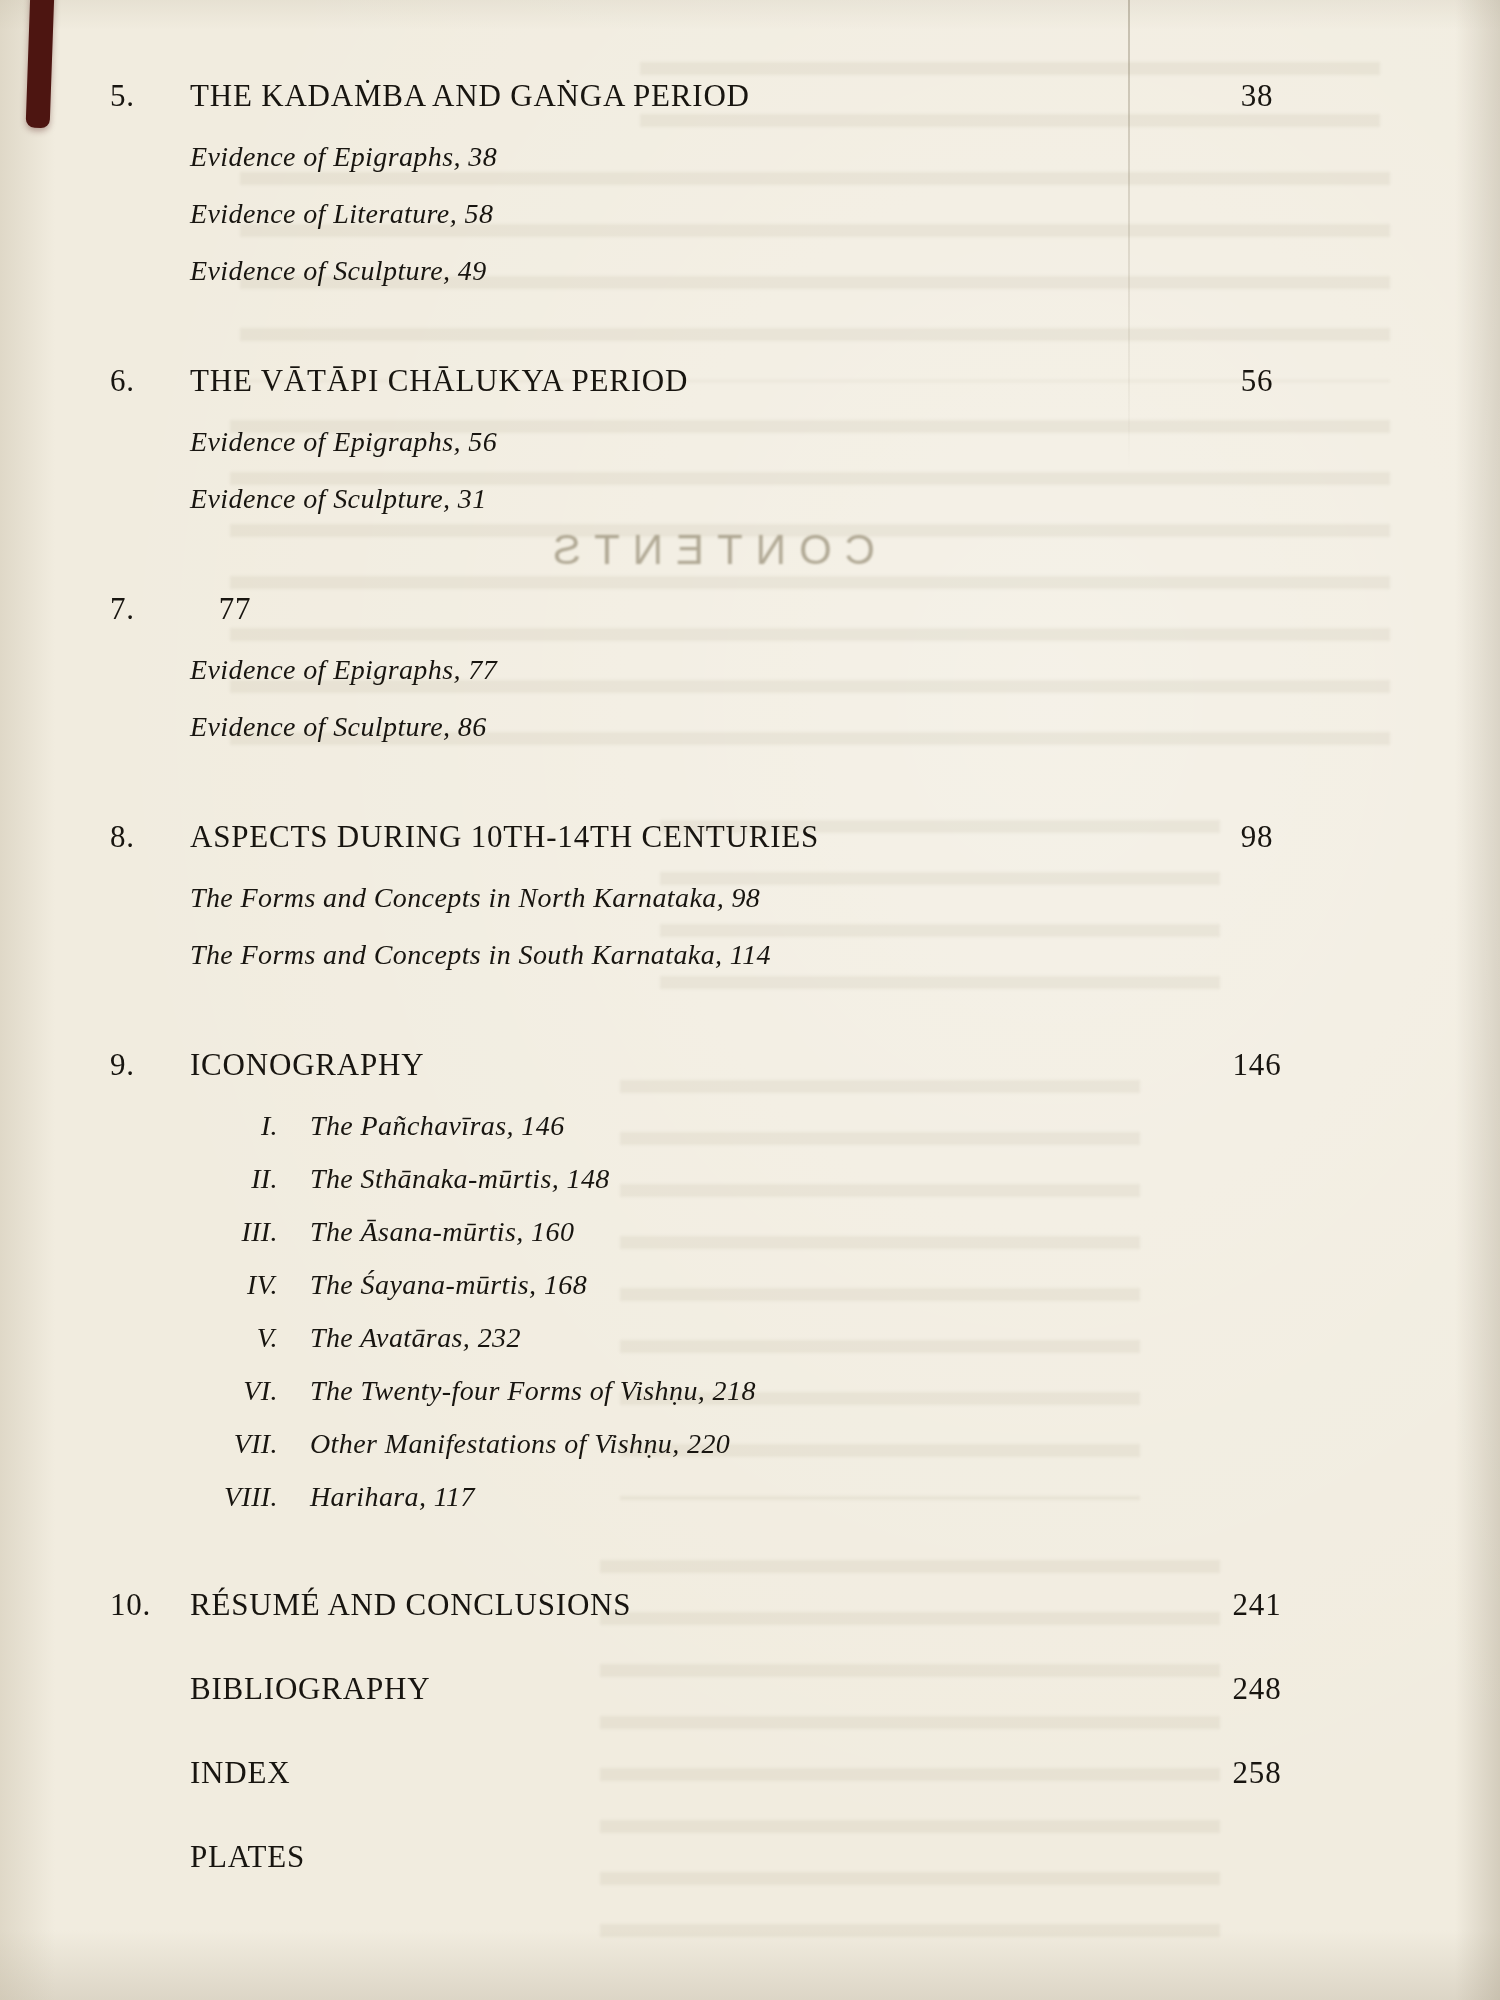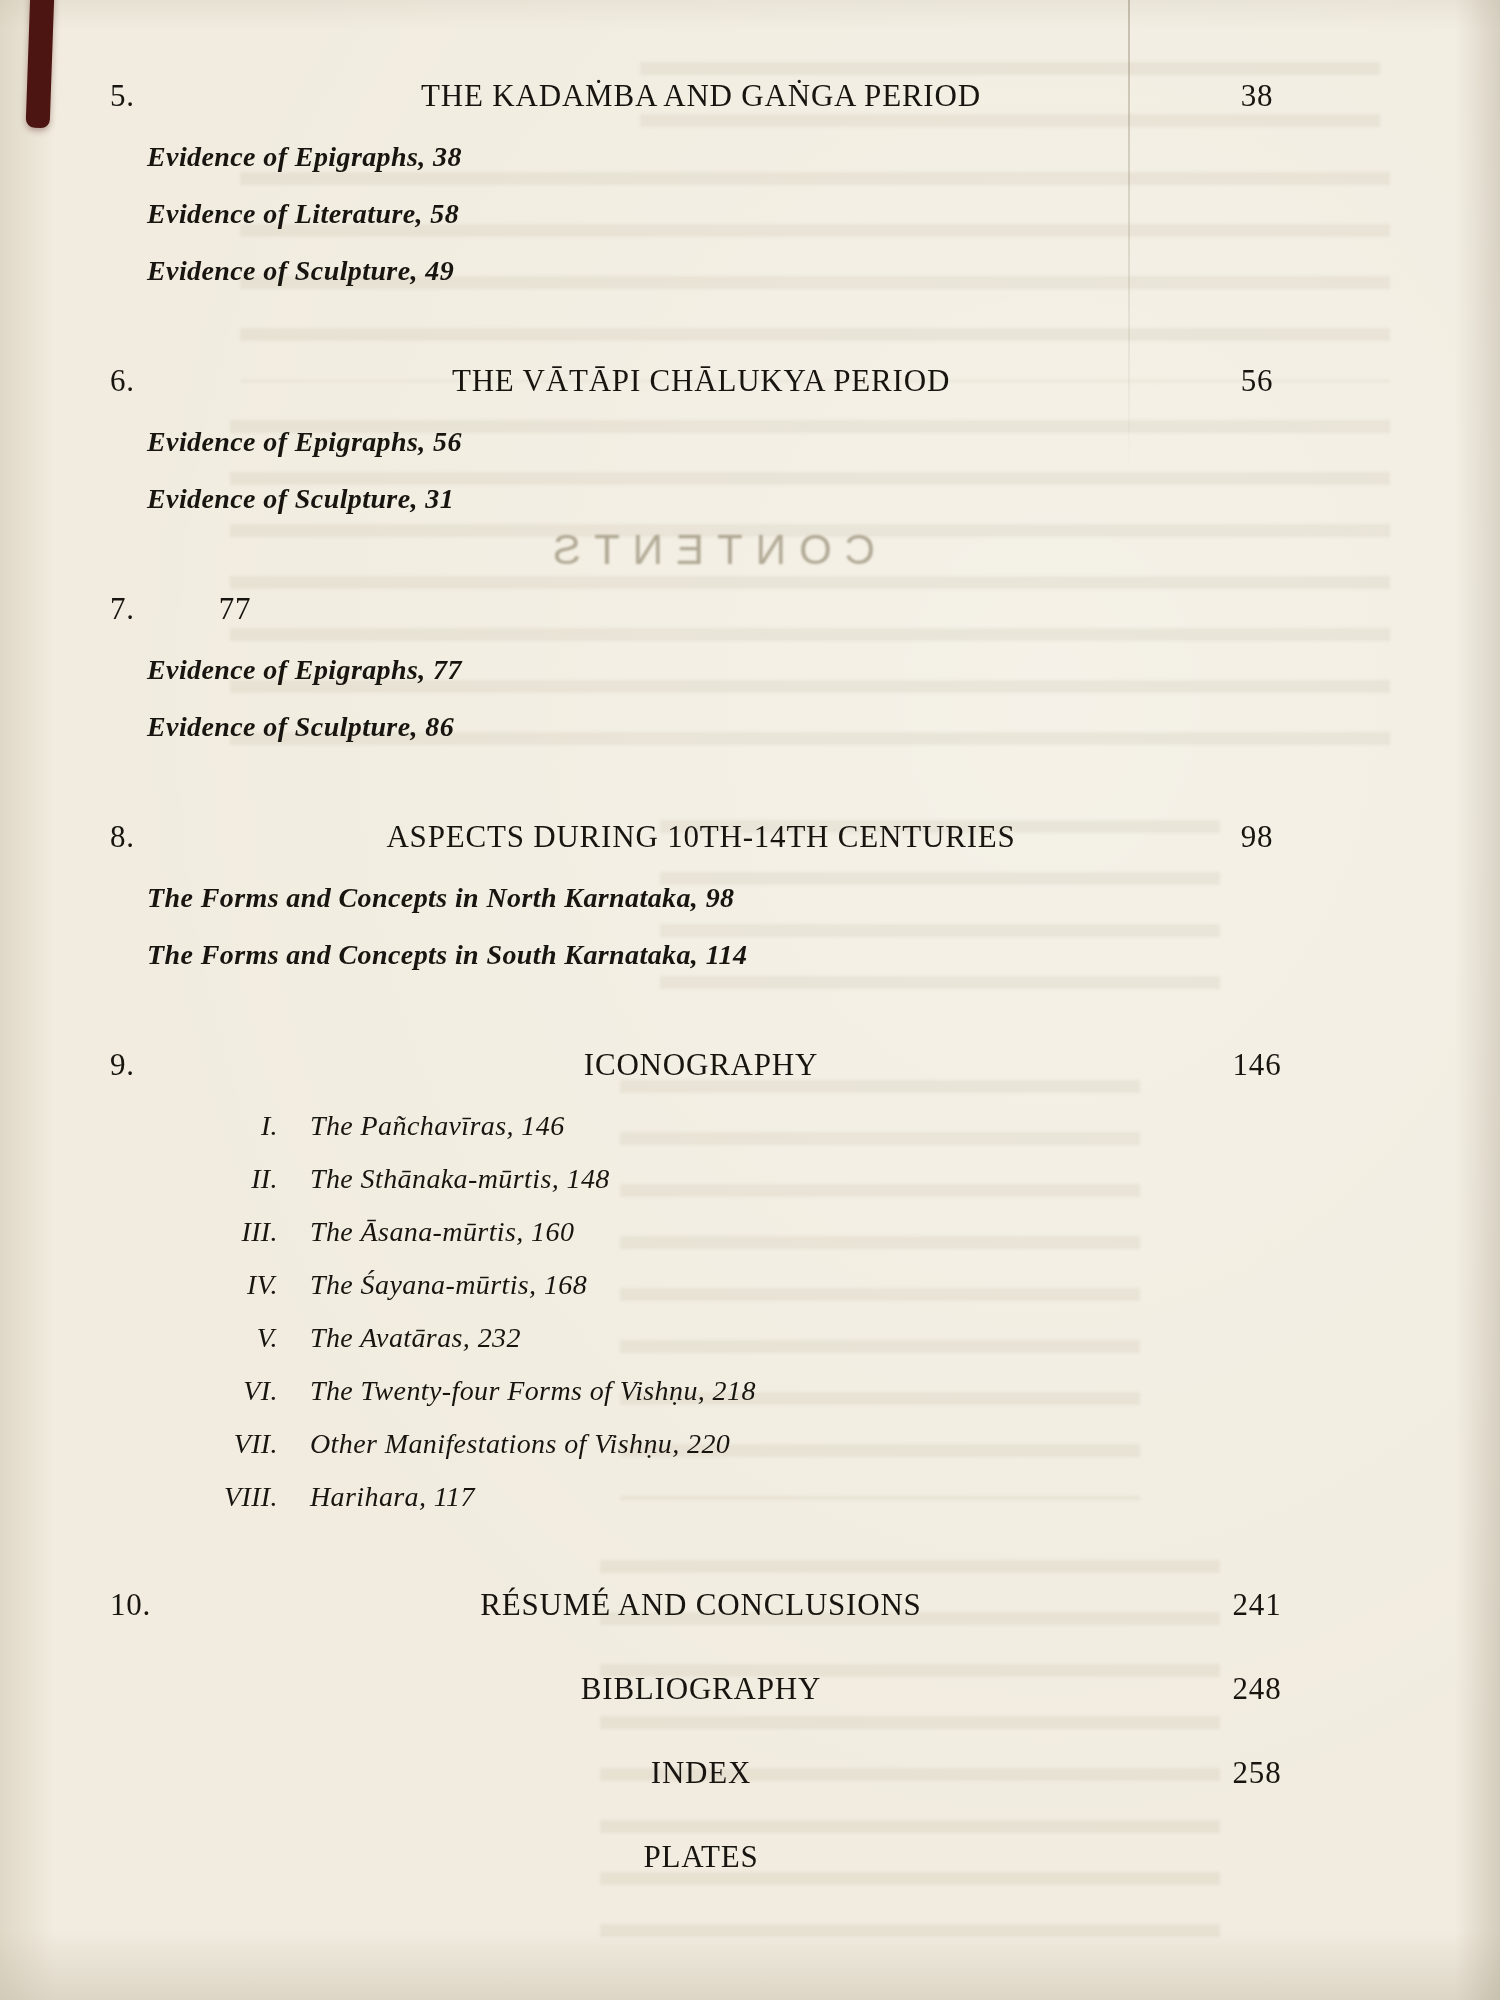--- a/index.html
+++ b/index.html
@@ -70,23 +70,23 @@
   .entry { margin-bottom: 62px; }
   .entry.single { margin-bottom: 44px; }
   .row {
     display: flex;
     align-items: baseline;
     font-size: 31px;
     letter-spacing: 0.8px;
     line-height: 40px;
   }
   .num { width: 80px; flex: 0 0 80px; }
-  .title { flex: 1 1 auto; text-align: center; }
+  .title { flex: 1 1 auto; }
   .pg { flex: 0 0 90px; width: 90px; text-align: center; }
-  .subs { margin-left: 37px; margin-top: 12px; font-weight: bold; }
+  .subs { margin-left: 80px; margin-top: 12px; }
   .sub {
     font-style: italic;
     font-size: 28px;
     line-height: 57px;
     letter-spacing: 0.4px;
   }
   .nsubs { margin-left: 80px; margin-top: 14px; }
   .nsub {
     display: flex;
     align-items: baseline;

